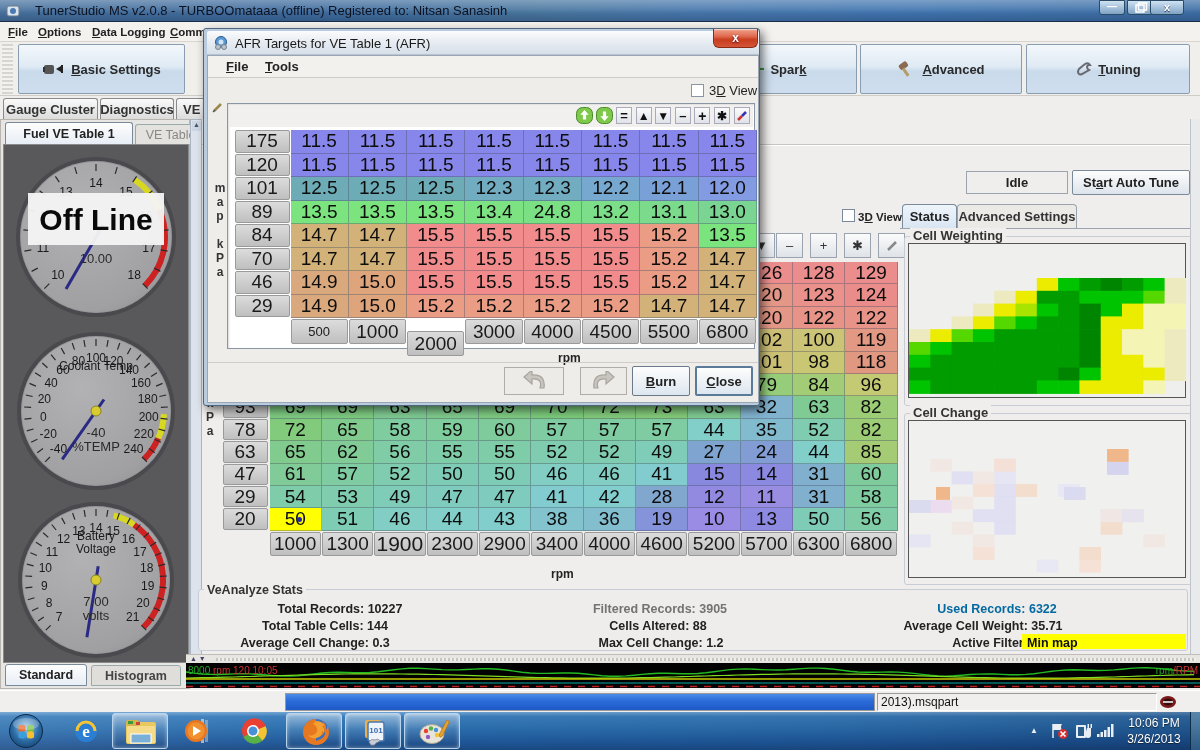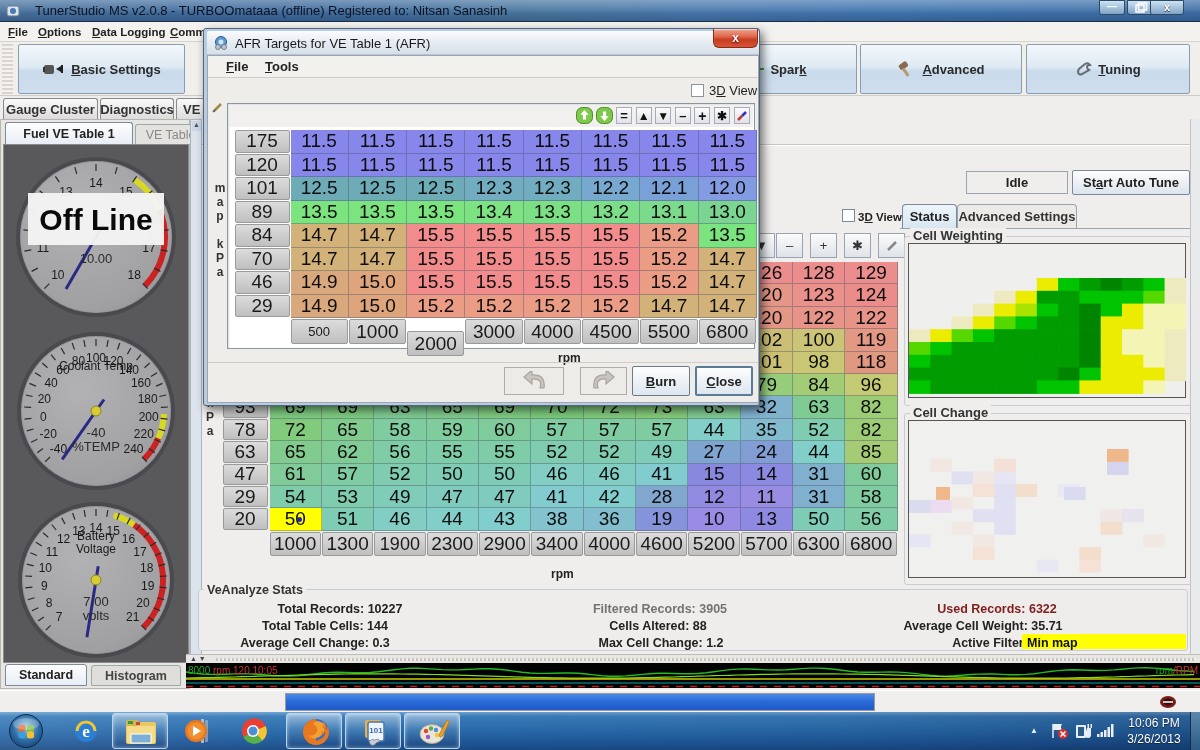--- a/index.html
+++ b/index.html
@@ -425,21 +425,21 @@
 <div class="cell" style="left:478.9px;top:508.4px;width:52.4px;height:22.4px;font-size:19px;background:hsl(178,44%,66%)">43</div>
 <div class="cell" style="left:531.2px;top:508.4px;width:52.4px;height:22.4px;font-size:19px;background:hsl(189,44%,66%)">38</div>
 <div class="cell" style="left:583.6px;top:508.4px;width:52.4px;height:22.4px;font-size:19px;background:hsl(193,44%,66%)">36</div>
 <div class="cell" style="left:636.0px;top:508.4px;width:52.4px;height:22.4px;font-size:19px;background:hsl(230,54%,69%)">19</div>
 <div class="cell" style="left:688.3px;top:508.4px;width:52.4px;height:22.4px;font-size:19px;background:hsl(250,62%,72%)">10</div>
 <div class="cell" style="left:740.7px;top:508.4px;width:52.4px;height:22.4px;font-size:19px;background:hsl(243,59%,71%)">13</div>
 <div class="cell" style="left:793.0px;top:508.4px;width:52.4px;height:22.4px;font-size:19px;background:hsl(163,43%,65%)">50</div>
 <div class="cell" style="left:845.4px;top:508.4px;width:52.4px;height:22.4px;font-size:19px;background:hsl(150,43%,65%)">56</div>
 <div class="hdr" style="left:269.5px;top:532.3px;width:51.4px;height:24px;font-size:19px">1000</div>
 <div class="hdr" style="left:321.9px;top:532.3px;width:51.4px;height:24px;font-size:19px">1300</div>
-<div class="hdr" style="left:374.2px;top:532.3px;width:51.4px;height:24px;font-size:18px">1900</div>
+<div class="hdr" style="left:374.2px;top:532.3px;width:51.4px;height:24px;font-size:21px">1900</div>
 <div class="hdr" style="left:426.6px;top:532.3px;width:51.4px;height:24px;font-size:19px">2300</div>
 <div class="hdr" style="left:478.9px;top:532.3px;width:51.4px;height:24px;font-size:19px">2900</div>
 <div class="hdr" style="left:531.2px;top:532.3px;width:51.4px;height:24px;font-size:19px">3400</div>
 <div class="hdr" style="left:583.6px;top:532.3px;width:51.4px;height:24px;font-size:19px">4000</div>
 <div class="hdr" style="left:636.0px;top:532.3px;width:51.4px;height:24px;font-size:19px">4600</div>
 <div class="hdr" style="left:688.3px;top:532.3px;width:51.4px;height:24px;font-size:19px">5200</div>
 <div class="hdr" style="left:740.7px;top:532.3px;width:51.4px;height:24px;font-size:19px">5700</div>
 <div class="hdr" style="left:793.0px;top:532.3px;width:51.4px;height:24px;font-size:19px">6300</div>
 <div class="hdr" style="left:845.4px;top:532.3px;width:51.4px;height:24px;font-size:19px">6800</div>
 <div class="abs" style="left:222px;top:532.3px;width:46px;height:24px"></div>
@@ -587,21 +587,21 @@
       <rect x="155" y="66" width="21.6" height="12.9" fill="#d8d8f0" opacity="0.9"></rect>
       <rect x="21" y="79" width="21.6" height="12.9" fill="#e8c8f0" opacity="0.5"></rect>
       <rect x="0" y="79" width="21.6" height="12.9" fill="#d8d8f0" opacity="0.9"></rect>
       <rect x="27" y="66" width="14" height="12.9" fill="#f0a060" opacity="0.7"></rect>
     </svg>
 <div class="abs" style="left:1190px;top:119px;width:10px;height:569px;background:#e8eaec;border-left:1px solid #c0c4ca"></div>
 <div class="abs" style="left:198px;top:589px;width:990px;height:62px;border:1px solid #c8ccd4;border-radius:3px;background:#efedeb"></div>
 <div class="abs" style="left:204px;top:583px;background:#f0eeec;padding:0 3px;font-size:12.5px;font-weight:bold;color:#333">VeAnalyze Stats</div>
 <div class="abs" style="left:340px;top:602px;transform:translateX(-50%);font-size:12.5px;font-weight:bold;color:#222;white-space:nowrap">Total Records: 10227</div>
 <div class="abs" style="left:660px;top:602px;transform:translateX(-50%);font-size:12.5px;font-weight:bold;color:#737373;white-space:nowrap">Filtered Records: 3905</div>
-<div class="abs" style="left:997px;top:602px;transform:translateX(-50%);font-size:12.5px;font-weight:bold;color:#7f1d1d;white-space:nowrap">Used Records: 6322</div>
+<div class="abs" style="left:997px;top:602px;transform:translateX(-50%);font-size:12.5px;font-weight:bold;color:#0369a1;white-space:nowrap">Used Records: 6322</div>
 <div class="abs" style="left:325px;top:619px;transform:translateX(-50%);font-size:12.5px;font-weight:bold;color:#222;white-space:nowrap">Total Table Cells: 144</div>
 <div class="abs" style="left:658px;top:619px;transform:translateX(-50%);font-size:12.5px;font-weight:bold;color:#222;white-space:nowrap">Cells Altered: 88</div>
 <div class="abs" style="left:983px;top:619px;transform:translateX(-50%);font-size:12.5px;font-weight:bold;color:#222;white-space:nowrap">Average Cell Weight: 35.71</div>
 <div class="abs" style="left:315px;top:636px;transform:translateX(-50%);font-size:12.5px;font-weight:bold;color:#222;white-space:nowrap">Average Cell Change: 0.3</div>
 <div class="abs" style="left:661px;top:636px;transform:translateX(-50%);font-size:12.5px;font-weight:bold;color:#222;white-space:nowrap">Max Cell Change: 1.2</div>
 <div class="abs" style="left:990px;top:636px;transform:translateX(-50%);font-size:12.5px;font-weight:bold;color:#222;white-space:nowrap">Active Filter: </div>
 <div class="abs" style="left:1022px;top:634px;width:164px;height:15px;background:#ffff00"></div>
 <div class="abs" style="left:1027px;top:636px;font-size:12.5px;font-weight:bold;color:#111">Min map</div>
 <div class="abs" style="left:186px;top:654px;width:1014px;height:9px;background:#e8e6e2;border-top:1px solid #c0bcb8">
 <div class="abs" style="left:4px;top:0px;font-size:7px;color:#446">▲&nbsp;▼</div>
@@ -684,20 +684,21 @@
       <line x1="952" y1="23.5" x2="959" y2="23.5" stroke="#bb2222" stroke-width="1.5"></line>
       <line x1="966" y1="23.5" x2="973" y2="23.5" stroke="#bb2222" stroke-width="1.5"></line>
       <line x1="980" y1="23.5" x2="987" y2="23.5" stroke="#bb2222" stroke-width="1.5"></line>
       <line x1="994" y1="23.5" x2="1001" y2="23.5" stroke="#bb2222" stroke-width="1.5"></line>
       <line x1="1008" y1="23.5" x2="1015" y2="23.5" stroke="#bb2222" stroke-width="1.5"></line>
       <text x="2" y="11" font-size="10" fill="#22aa22" font-family="Liberation Sans">8000 <tspan fill="#cc3333">rpm 120 10:05</tspan></text>
       <text x="1012" y="11" text-anchor="end" font-size="10" fill="#22aa22" font-family="Liberation Sans">rpm<tspan fill="#cc3333">/RPM</tspan></text>
     </svg>
 <div class="abs" style="left:0;top:690px;width:1200px;height:22px;background:#f0efed;border-top:1px solid #fff">
 <div class="abs" style="left:285px;top:2px;width:590px;height:18px;border:1px solid #9a9a9a;background:linear-gradient(180deg,#4c8ce8,#2a6ad8 45%,#1e5ac8)"></div>
+<div class="abs" style="left:877px;top:2px;width:280px;height:18px;border:1px solid #9a9a9a;border-right-color:#fff;border-bottom-color:#fff;font-size:12px;color:#111;padding:1px 3px">2013).msqpart</div>
 <div class="abs" style="left:1159px;top:3px;width:18px;height:16px"><svg width="18" height="16">
           <ellipse cx="9" cy="8" rx="8" ry="6" fill="#7a1a1a"></ellipse>
           <ellipse cx="9" cy="8" rx="5" ry="3.5" fill="#3a0a0a"></ellipse>
           <rect x="4" y="7" width="10" height="2" fill="#c8c8c8"></rect>
         </svg></div>
 </div>
 <div class="abs" style="left:0;top:712px;width:1200px;height:38px;background:linear-gradient(180deg,#6fa4d2 0%,#3a7cba 12%,#2a6dac 45%,#1f589a 78%,#1a4a82 100%)">
       <div class="abs" style="left:0;top:0;width:1200px;height:38px;background:linear-gradient(90deg,rgba(255,255,255,0.10) 0%,rgba(255,255,255,0) 30%,rgba(0,10,40,0.08) 70%,rgba(0,10,40,0.25) 100%)"></div>
 <svg class="abs" style="left:8px;top:1px" width="36" height="36">
         <defs>
@@ -875,21 +876,21 @@
 <div class="cell" style="left:257.4px;top:121.0px;width:58.3px;height:23.5px;font-size:19px;background:hsl(196,39%,60%)">12.3</div>
 <div class="cell" style="left:315.7px;top:121.0px;width:58.3px;height:23.5px;font-size:19px;background:hsl(196,39%,60%)">12.3</div>
 <div class="cell" style="left:374.0px;top:121.0px;width:58.3px;height:23.5px;font-size:19px;background:hsl(207,48%,64%)">12.2</div>
 <div class="cell" style="left:432.3px;top:121.0px;width:58.3px;height:23.5px;font-size:19px;background:hsl(215,54%,66%)">12.1</div>
 <div class="cell" style="left:490.6px;top:121.0px;width:58.3px;height:23.5px;font-size:19px;background:hsl(225,62%,70%)">12.0</div>
 <div class="hdr" style="left:26.5px;top:144.5px;width:55px;height:22.5px;font-size:19px">89</div>
 <div class="cell" style="left:82.5px;top:144.5px;width:58.3px;height:23.5px;font-size:19px;background:hsl(121,66%,69%)">13.5</div>
 <div class="cell" style="left:140.8px;top:144.5px;width:58.3px;height:23.5px;font-size:19px;background:hsl(121,66%,69%)">13.5</div>
 <div class="cell" style="left:199.1px;top:144.5px;width:58.3px;height:23.5px;font-size:19px;background:hsl(121,66%,69%)">13.5</div>
 <div class="cell" style="left:257.4px;top:144.5px;width:58.3px;height:23.5px;font-size:19px;background:hsl(123,64%,69%)">13.4</div>
-<div class="cell" style="left:315.7px;top:144.5px;width:58.3px;height:23.5px;font-size:19px;background:hsl(125,62%,68%)">13.3</div>
+<div class="cell" style="left:315.7px;top:144.5px;width:58.3px;height:23.5px;font-size:19px;background:hsl(125,62%,68%)">24.8</div>
 <div class="cell" style="left:374.0px;top:144.5px;width:58.3px;height:23.5px;font-size:19px;background:hsl(128,59%,68%)">13.2</div>
 <div class="cell" style="left:432.3px;top:144.5px;width:58.3px;height:23.5px;font-size:19px;background:hsl(131,56%,67%)">13.1</div>
 <div class="cell" style="left:490.6px;top:144.5px;width:58.3px;height:23.5px;font-size:19px;background:hsl(135,52%,66%)">13.0</div>
 <div class="hdr" style="left:26.5px;top:168.0px;width:55px;height:22.5px;font-size:19px">84</div>
 <div class="cell" style="left:82.5px;top:168.0px;width:58.3px;height:23.5px;font-size:19px;background:hsl(38,50%,65%)">14.7</div>
 <div class="cell" style="left:140.8px;top:168.0px;width:58.3px;height:23.5px;font-size:19px;background:hsl(38,50%,65%)">14.7</div>
 <div class="cell" style="left:199.1px;top:168.0px;width:58.3px;height:23.5px;font-size:19px;background:hsl(0,80%,75%)">15.5</div>
 <div class="cell" style="left:257.4px;top:168.0px;width:58.3px;height:23.5px;font-size:19px;background:hsl(0,80%,75%)">15.5</div>
 <div class="cell" style="left:315.7px;top:168.0px;width:58.3px;height:23.5px;font-size:19px;background:hsl(0,80%,75%)">15.5</div>
 <div class="cell" style="left:374.0px;top:168.0px;width:58.3px;height:23.5px;font-size:19px;background:hsl(0,80%,75%)">15.5</div>

